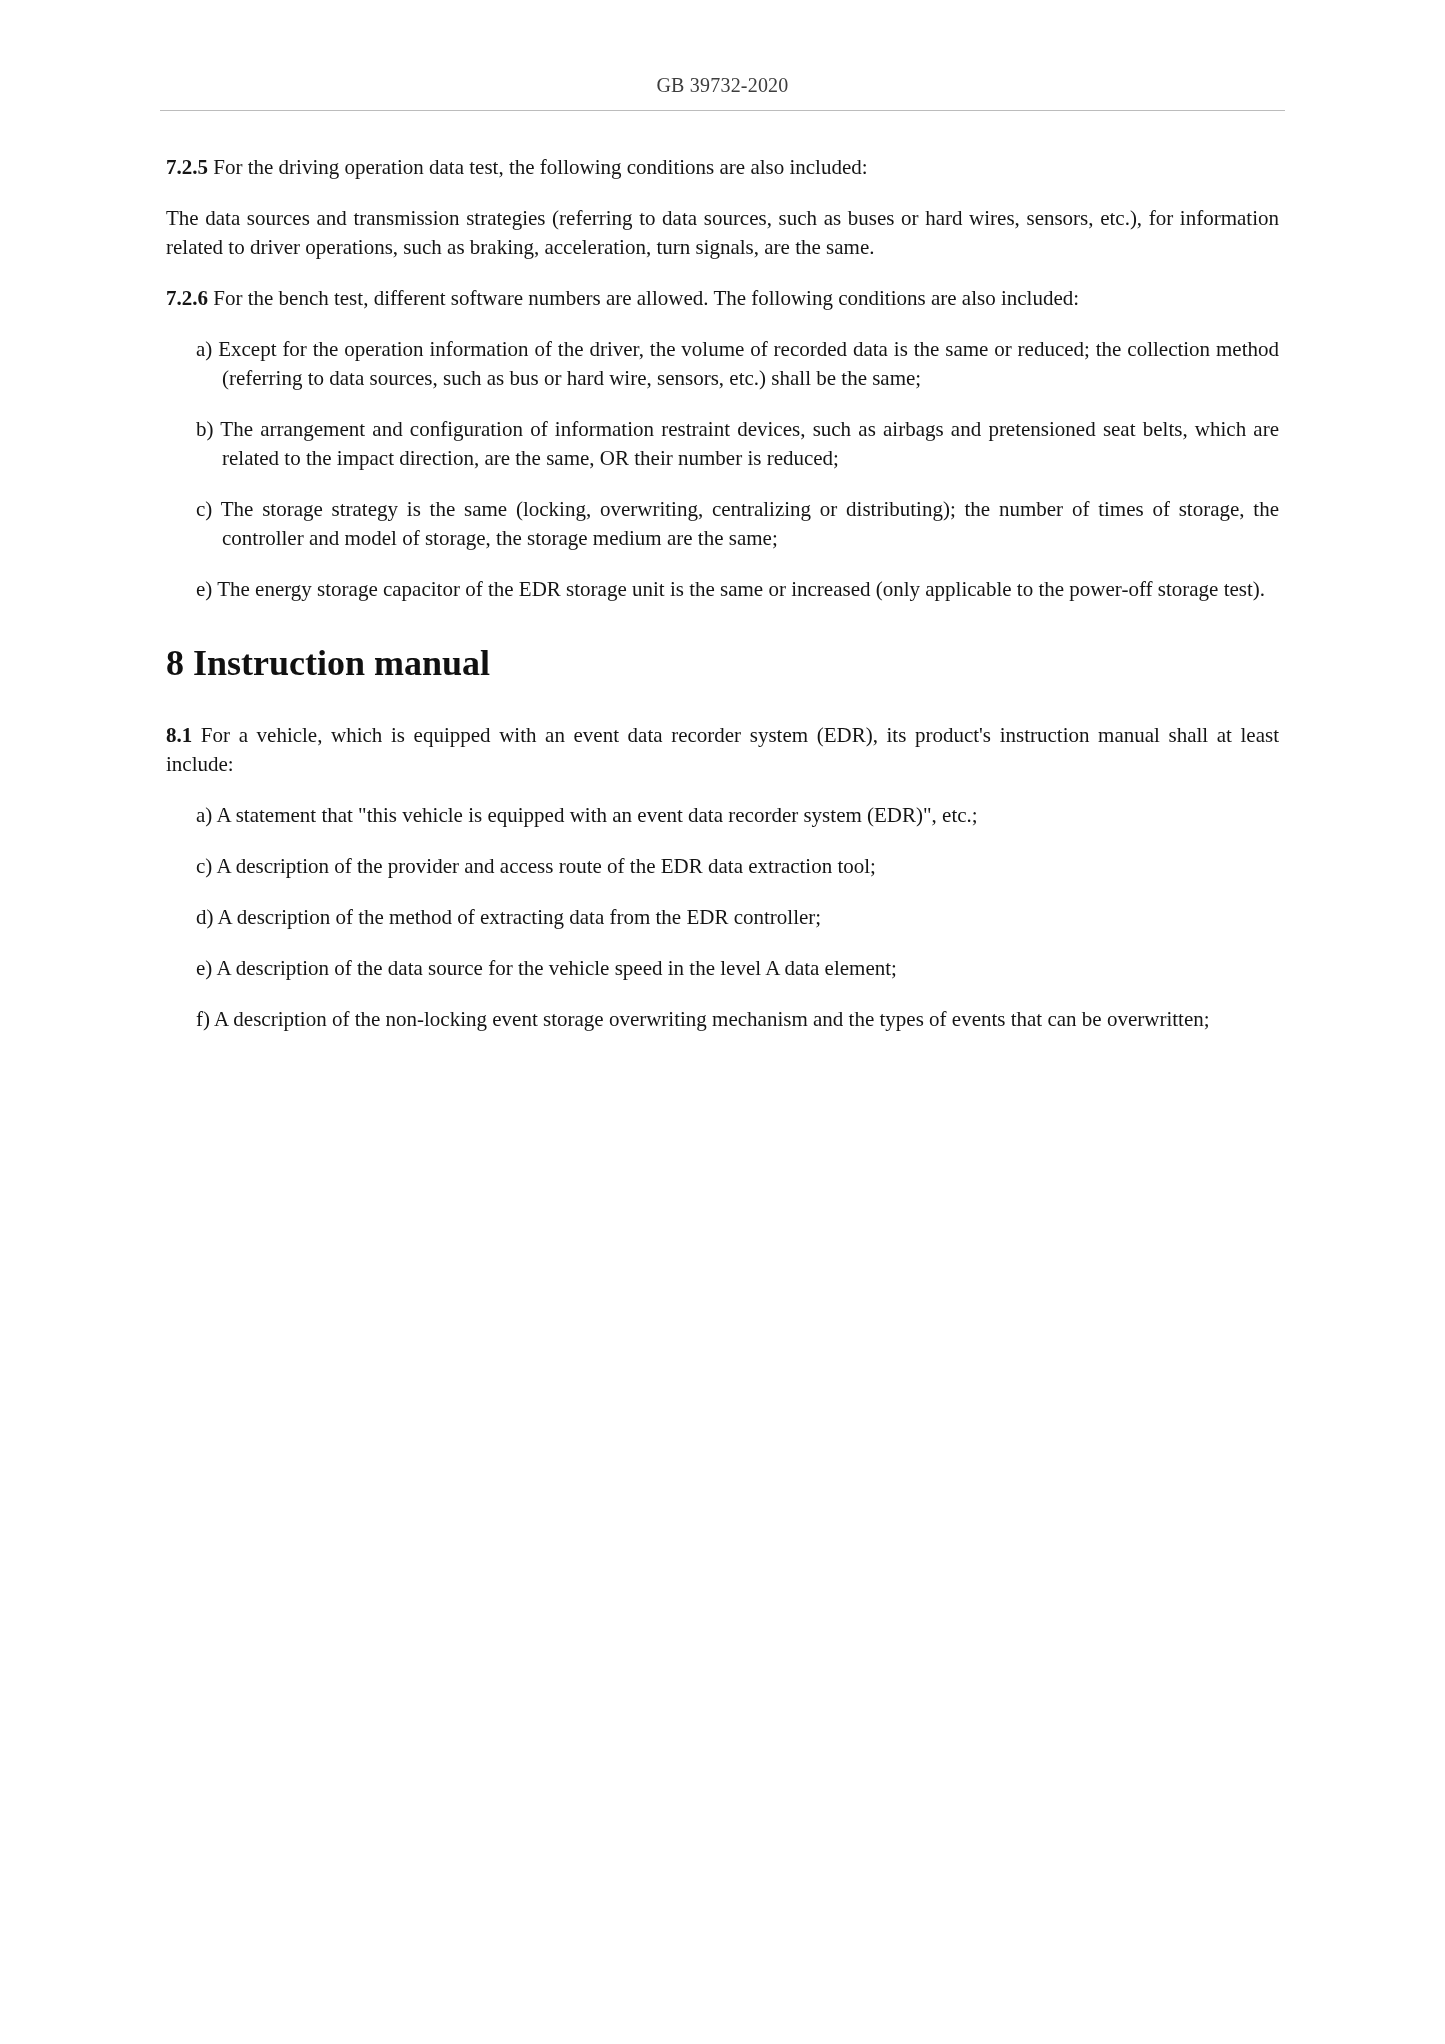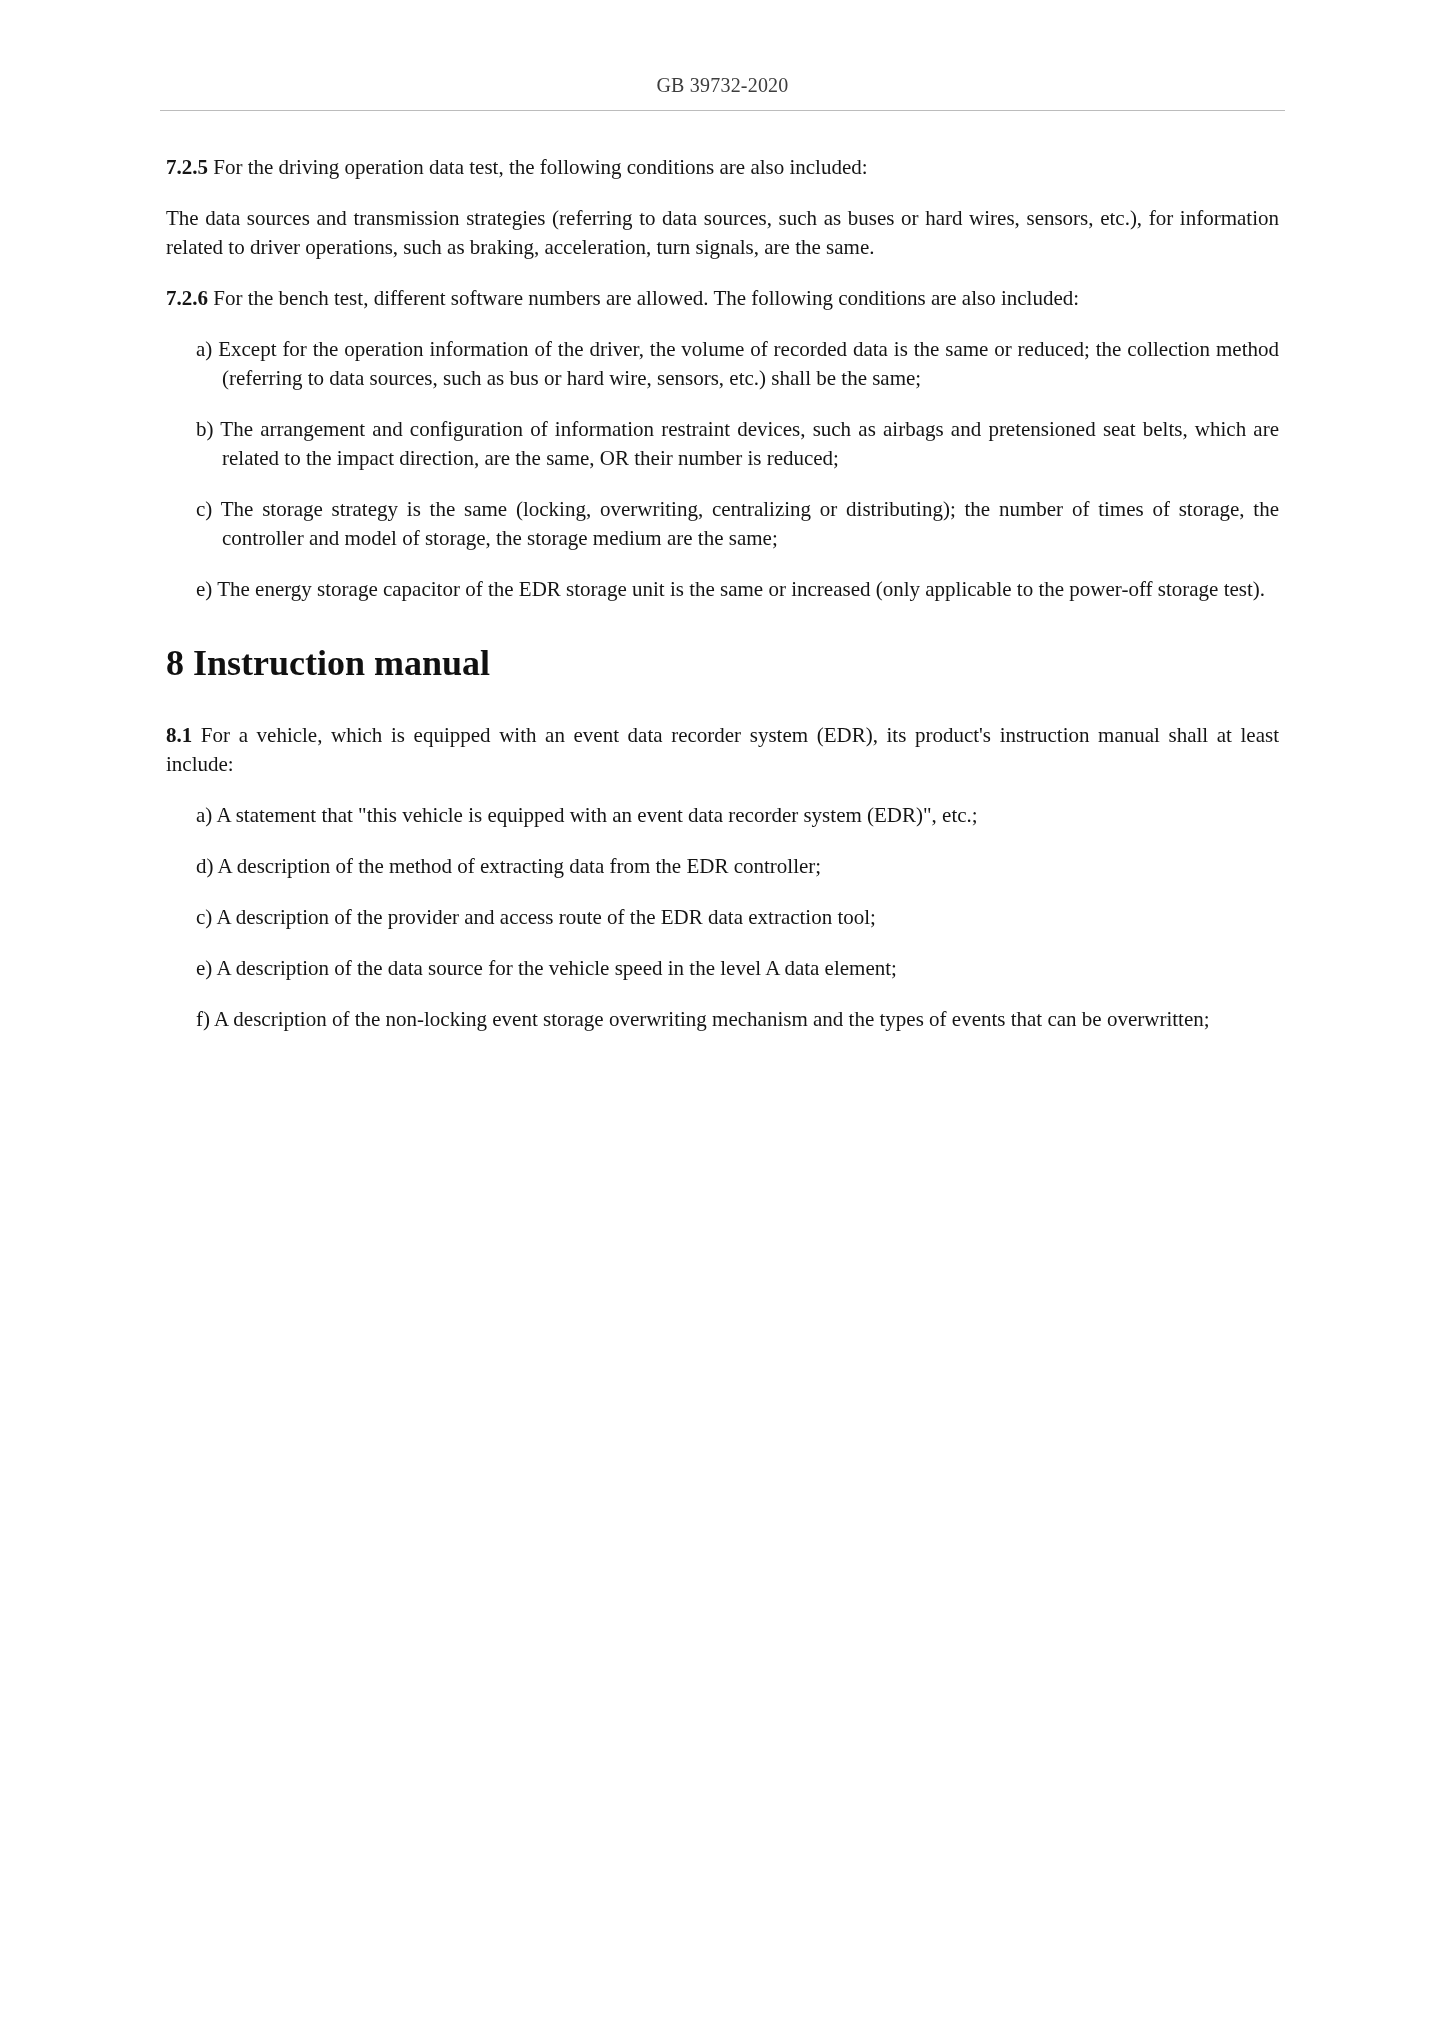--- a/index.html
+++ b/index.html
@@ -113,22 +113,22 @@
     <p class="list-item">e) The energy storage capacitor of the EDR storage unit is the same or increased (only applicable to the power-off storage test).</p>
 
     <h1 class="section-heading">8 Instruction manual</h1>
 
     <p class="para">
       <strong>8.1</strong>
       <span>For a vehicle, which is equipped with an event data recorder system (EDR), its product's instruction manual shall at least include:</span>
     </p>
 
     <p class="list-item">a) A statement that "this vehicle is equipped with an event data recorder system (EDR)", etc.;</p>
+    <p class="list-item">c) A description of the provider and access route of the EDR data extraction tool;</p>
     <p class="list-item">d) A description of the method of extracting data from the EDR controller;</p>
-    <p class="list-item">c) A description of the provider and access route of the EDR data extraction tool;</p>
     <p class="list-item">e) A description of the data source for the vehicle speed in the level A data element;</p>
     <p class="list-item">f) A description of the non-locking event storage overwriting mechanism and the types of events that can be overwritten;</p>
 
   </div>
 
   <div class="footer">
     <div class="footer-left">
       <a class="site-link">www.ChineseStandard.net</a>
       <span class="arrow">→</span>
       <span>Buy True-PDF</span>

